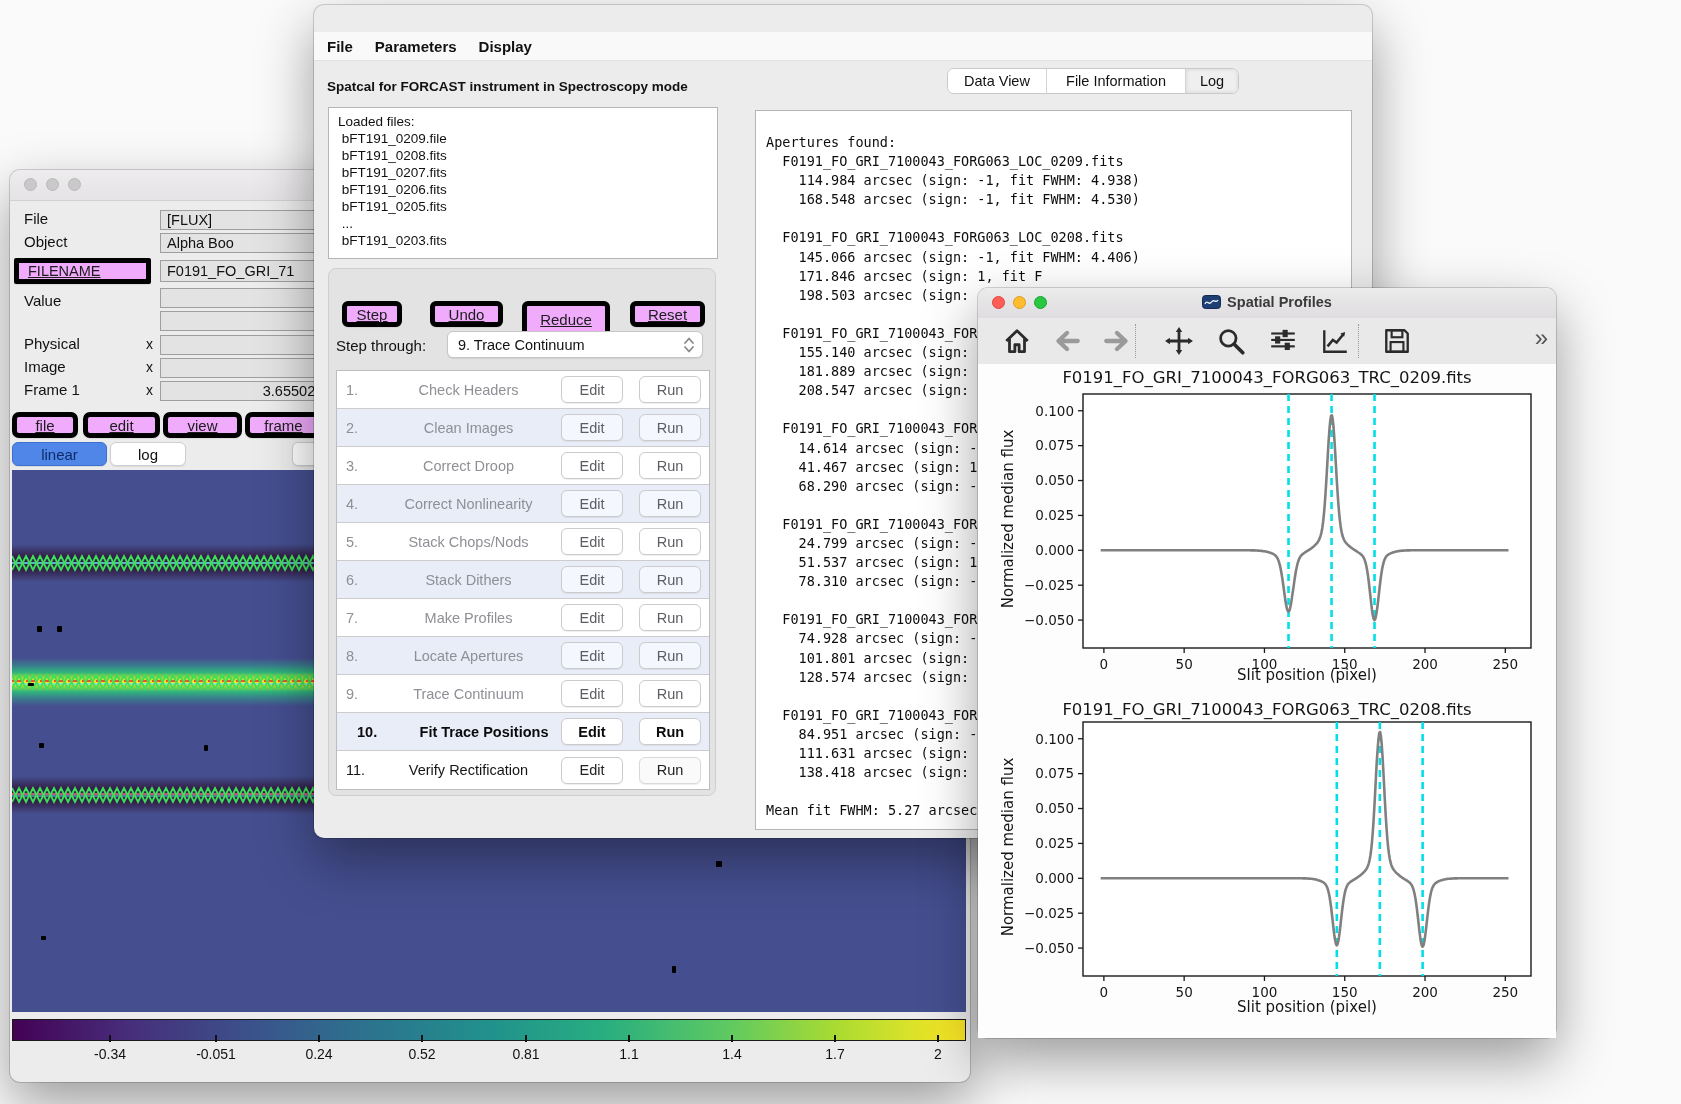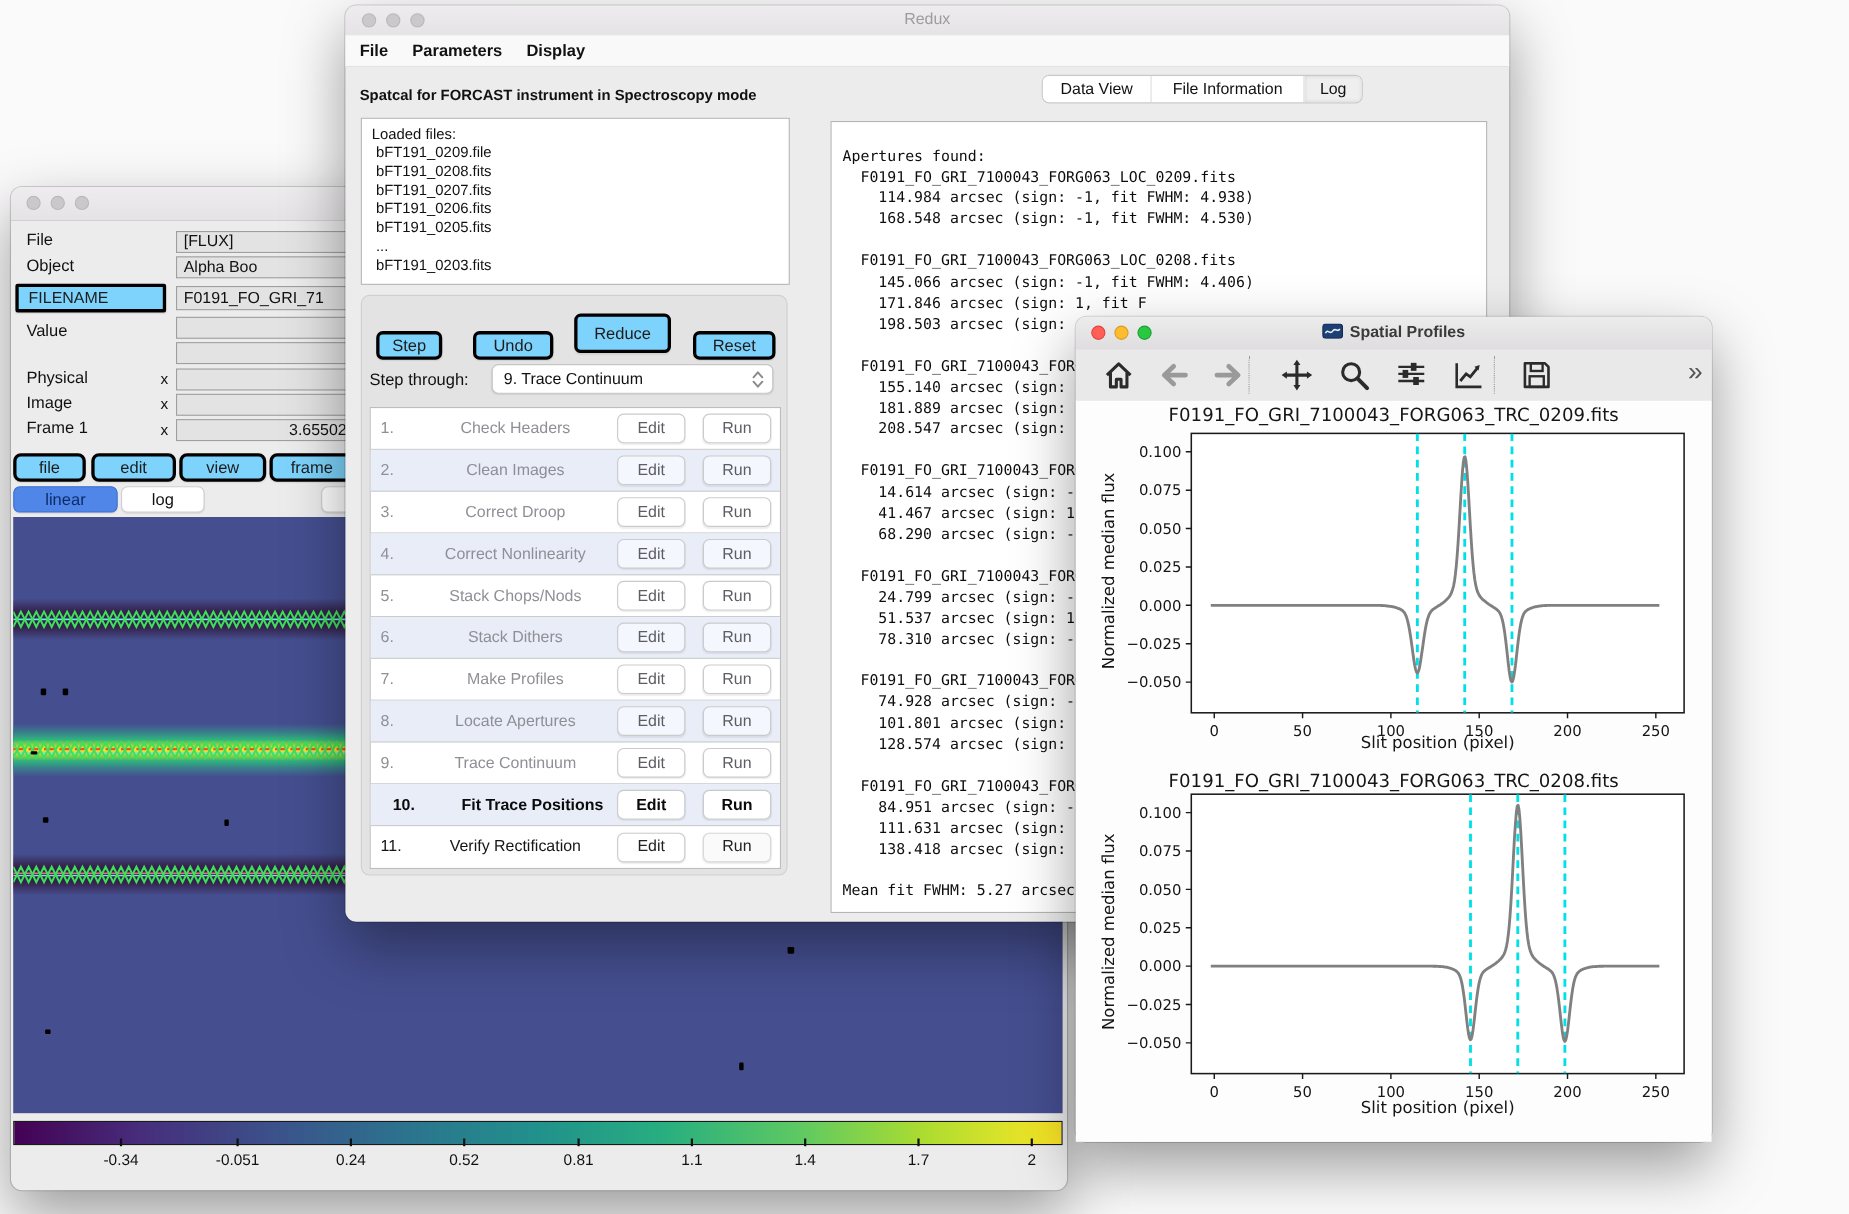--- a/index.html
+++ b/index.html
@@ -9,23 +9,23 @@
        box-shadow:0 0 0 1px rgba(0,0,0,.16),0 22px 55px rgba(0,0,0,.38);}
   .titlebar{position:absolute;left:0;right:0;top:0;border-radius:10px 10px 0 0;
             background:linear-gradient(#eeeceee8,#e5e3e5);border-bottom:1px solid #d2d0d2;}
   .light{position:absolute;width:13px;height:13px;border-radius:50%;top:8px;}
   .light.gray{background:#c9c9c9;border:1px solid #b9b9b9;box-sizing:border-box;}
   .light.red{background:#ff5f57;border:1px solid #e0443e;box-sizing:border-box;}
   .light.yellow{background:#febc2e;border:1px solid #d89e24;box-sizing:border-box;}
   .light.green{background:#28c840;border:1px solid #1da133;box-sizing:border-box;}
   .wtitle{position:absolute;left:0;right:0;text-align:center;font-size:14.5px;color:#9c9c9c;
           top:5px;font-weight:500;}
-  .btn{position:absolute;background:#7dd3fc;border:3px solid #000000;border-radius:6px;
+  .btn{position:absolute;background:#f0abfc;border:5px solid #000000;border-radius:6px;
        box-shadow:0 1px 1px rgba(0,0,0,.08);font-size:15px;color:#1c1c1c;
-       display:flex;align-items:center;justify-content:center;box-sizing:border-box;}
+       display:flex;align-items:center;justify-content:center;box-sizing:border-box;text-decoration:underline;}
   
   #viewer .lbl{position:absolute;font-size:15px;color:#111;left:14px;}
   #viewer .xlbl{position:absolute;font-size:14px;color:#111;left:136px;}
   #viewer .field{position:absolute;left:150px;width:258px;height:20px;background:#e3e3e3;
        border:1px solid #9f9f9f;box-sizing:border-box;font-size:14.5px;color:#111;
        padding:0 6px;display:flex;align-items:center;}
   #viewer .field.center{justify-content:center;}
   .vtab{position:absolute;height:24px;border-radius:6px;background:#fff;border:1px solid #cfcfcf;
         box-shadow:0 1px 1px rgba(0,0,0,.08);font-size:15px;color:#111;
         display:flex;align-items:center;justify-content:center;box-sizing:border-box;}
@@ -200,26 +200,20 @@
         <div class="cbtick" style="left: 721px;"></div>
         <div class="cblab" style="left: 722px;">1.4</div>
         <div class="cbtick" style="left: 824px;"></div>
         <div class="cblab" style="left: 825px;">1.7</div>
         <div class="cbtick" style="left: 927px;"></div>
         <div class="cblab" style="left: 928px;">2</div>
       </div>
   </div>
 
   <div class="win" id="redux" style="left:314px;top:5px;width:1058px;height:833px;">
-    <div class="titlebar" style="height:27px;">
-      <div class="light gray" style="left:15px;top:7px;"></div>
-      <div class="light gray" style="left:37px;top:7px;"></div>
-      <div class="light gray" style="left:59px;top:7px;"></div>
-      <div class="wtitle">Redux</div>
-    </div>
     <div class="menubar" id="redux-menubar">
         <span class="menu">File</span>
         <span class="menu">Parameters</span>
         <span class="menu">Display</span>
       </div>
 
     <div id="subtitle">Spatcal for FORCAST instrument in Spectroscopy mode</div>
 
     <div id="seg-tabs">
         <div class="seg" style="width: 99px;">Data View</div>
@@ -237,21 +231,21 @@
           <div class="fline"> bFT191_0205.fits</div>
           <div class="fline"> ...</div>
           <div class="fline"> bFT191_0203.fits</div>
         </div>
     </div>
 
     <div id="panel"></div>
     <div id="action-buttons">
         <div class="btn" style="left: 28px; top: 296px; width: 60px; height: 26px; font-weight: 500;">Step</div>
         <div class="btn" style="left: 116px; top: 296px; width: 73px; height: 26px; font-weight: 500;">Undo</div>
-        <div class="btn" style="left: 208px; top: 280px; width: 88px; height: 36px; font-weight: 500;">Reduce</div>
+        <div class="btn" style="left: 208px; top: 296px; width: 88px; height: 36px; font-weight: 500;">Reduce</div>
         <div class="btn" style="left: 316px; top: 296px; width: 75px; height: 26px; font-weight: 500;">Reset</div>
       </div>
 
     <div id="step-through-row">Step through:</div>
     <div id="dropdown">
       <span>9. Trace Continuum</span>
       <svg width="14" height="20" style="position:absolute;right:6px;top:3px;" viewBox="0 0 14 20">
         <path d="M3 8 L7 3.5 L11 8" fill="none" stroke="#8a8a8a" stroke-width="1.8" stroke-linecap="round" stroke-linejoin="round"></path>
         <path d="M3 12 L7 16.5 L11 12" fill="none" stroke="#8a8a8a" stroke-width="1.8" stroke-linecap="round" stroke-linejoin="round"></path>
       </svg>

